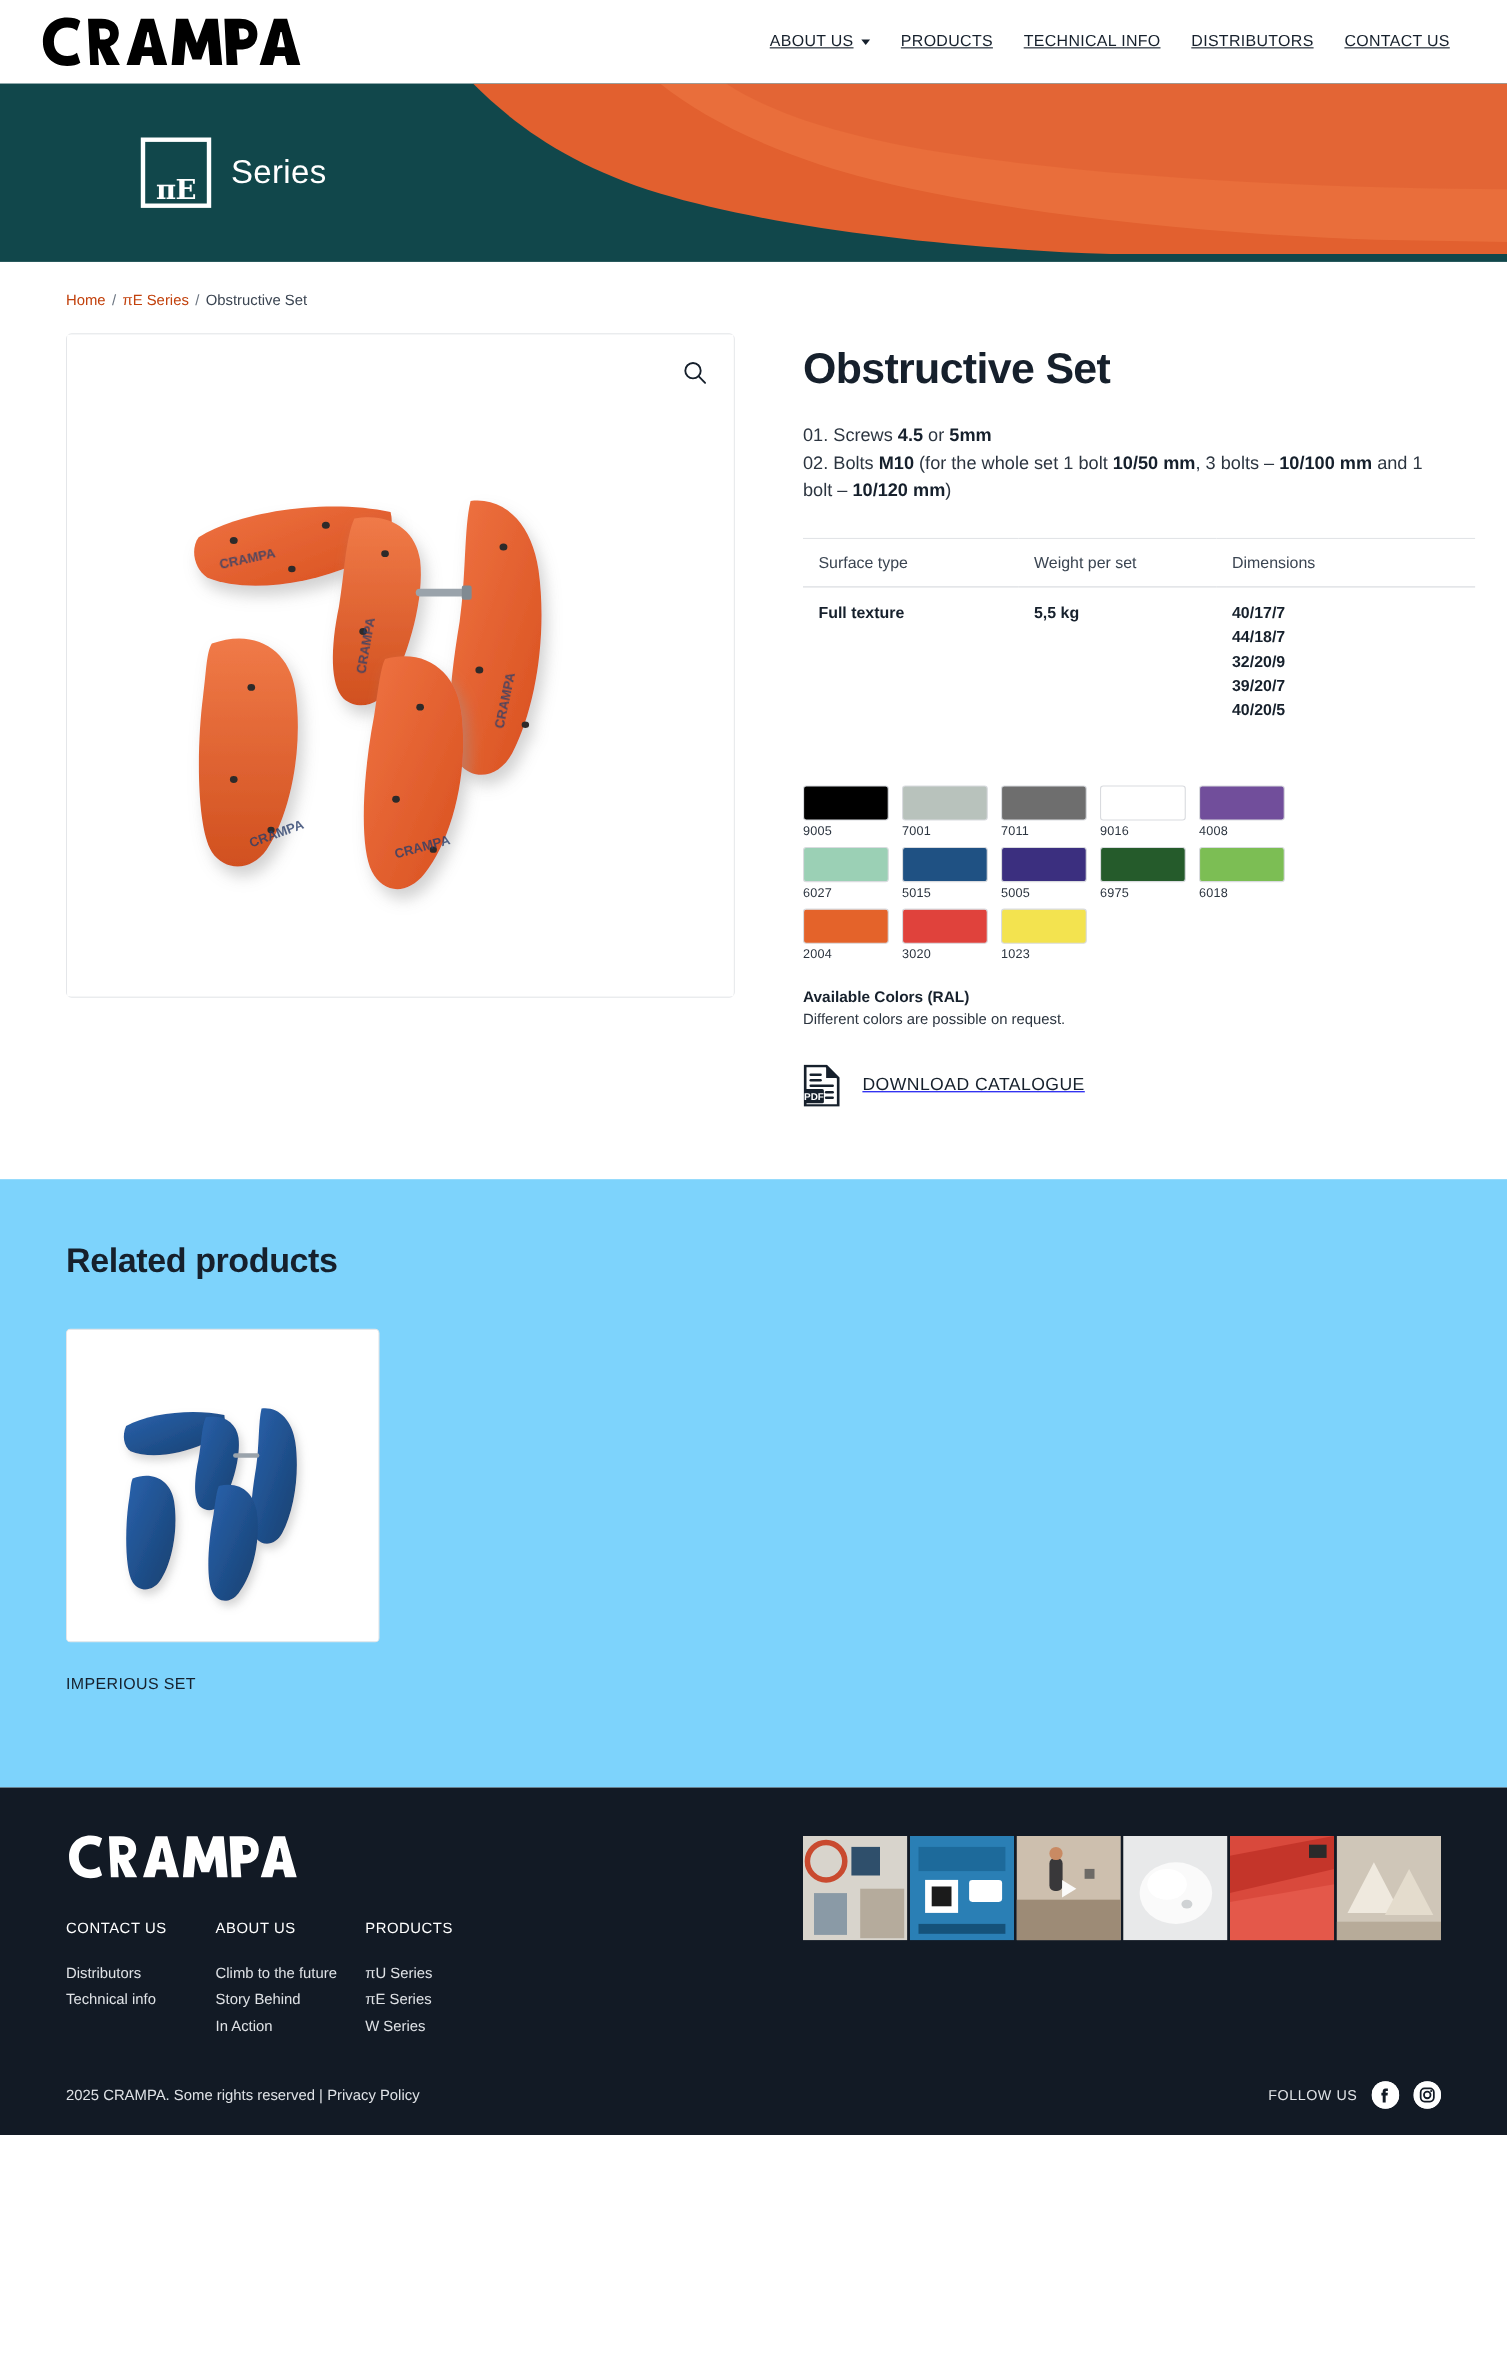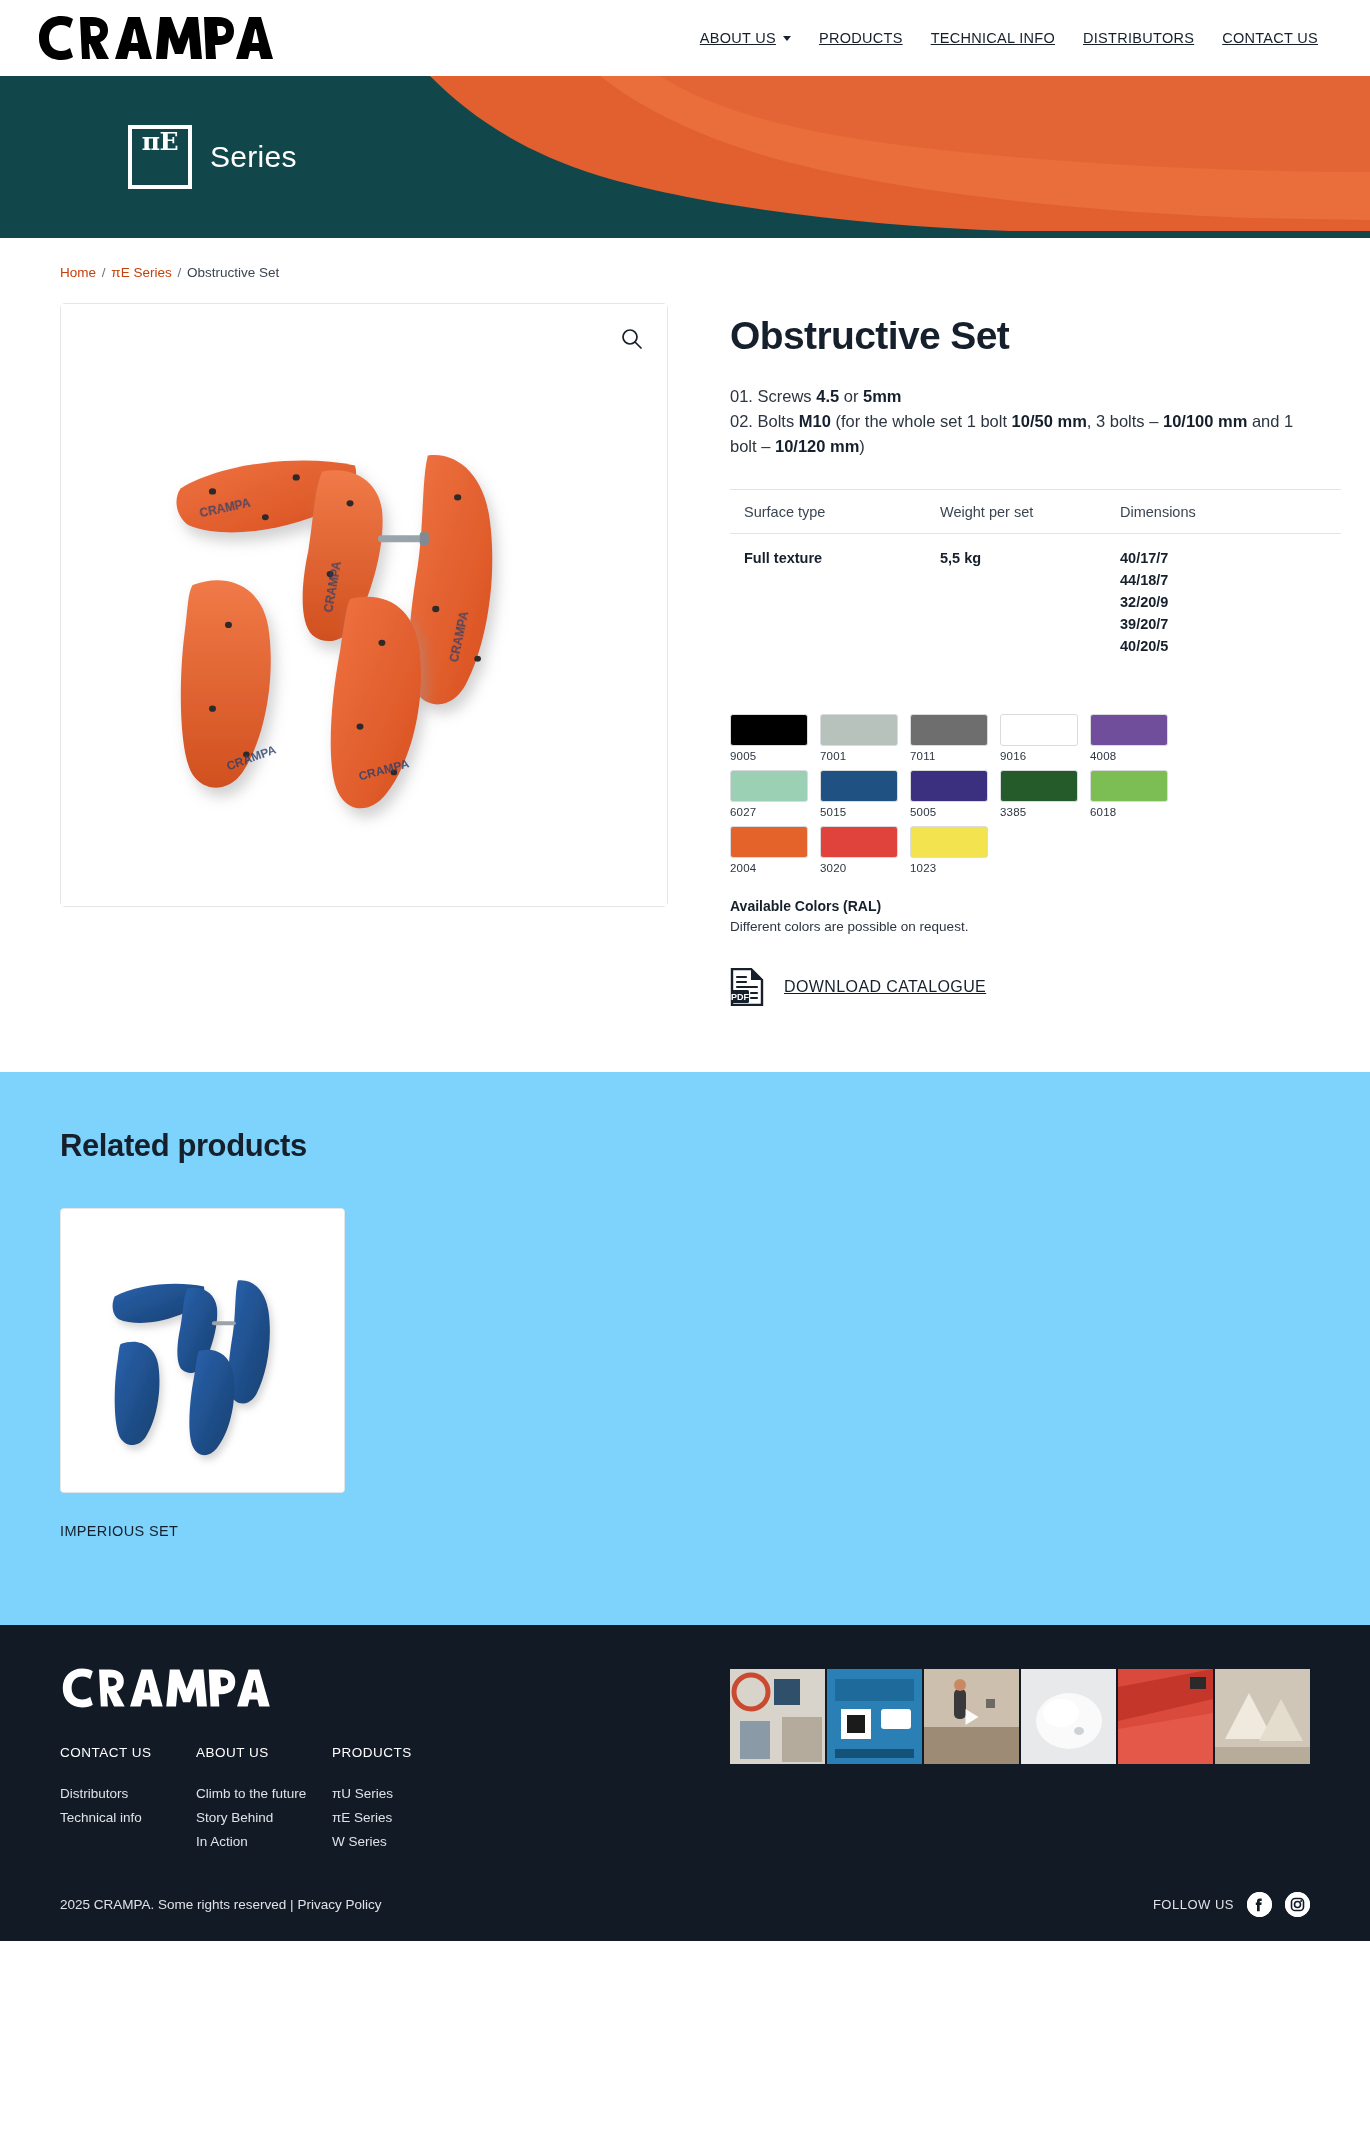--- a/index.html
+++ b/index.html
@@ -61,21 +61,21 @@
     transform: translateY(-50%);
     display: flex;
     align-items: center;
     gap: 18px;
     z-index: 3;
   }
   .pie-box {
     width: 64px; height: 64px;
     border: 4px solid #ffffff;
     display: flex;
-    align-items: flex-start;
+    align-items: flex-end;
     justify-content: center;
   }
   .pie-box span {
     color: #ffffff;
     font-size: 25px;
     font-weight: bold;
     font-family: "DejaVu Serif", serif;
     letter-spacing: -.5px;
     line-height: 1;
   }
@@ -498,21 +498,21 @@
           <div class="swatch-cell">
             <div class="swatch-chip" style="background: rgb(31, 81, 131);"></div>
             <div class="swatch-code">5015</div>
           </div>
           <div class="swatch-cell">
             <div class="swatch-chip" style="background: rgb(59, 47, 127);"></div>
             <div class="swatch-code">5005</div>
           </div>
           <div class="swatch-cell">
             <div class="swatch-chip" style="background: rgb(37, 91, 43);"></div>
-            <div class="swatch-code">3385</div>
+            <div class="swatch-code">6975</div>
           </div>
           <div class="swatch-cell">
             <div class="swatch-chip" style="background: rgb(124, 190, 84);"></div>
             <div class="swatch-code">6018</div>
           </div>
           <div class="swatch-cell">
             <div class="swatch-chip" style="background: rgb(228, 99, 42);"></div>
             <div class="swatch-code">2004</div>
           </div>
           <div class="swatch-cell">

